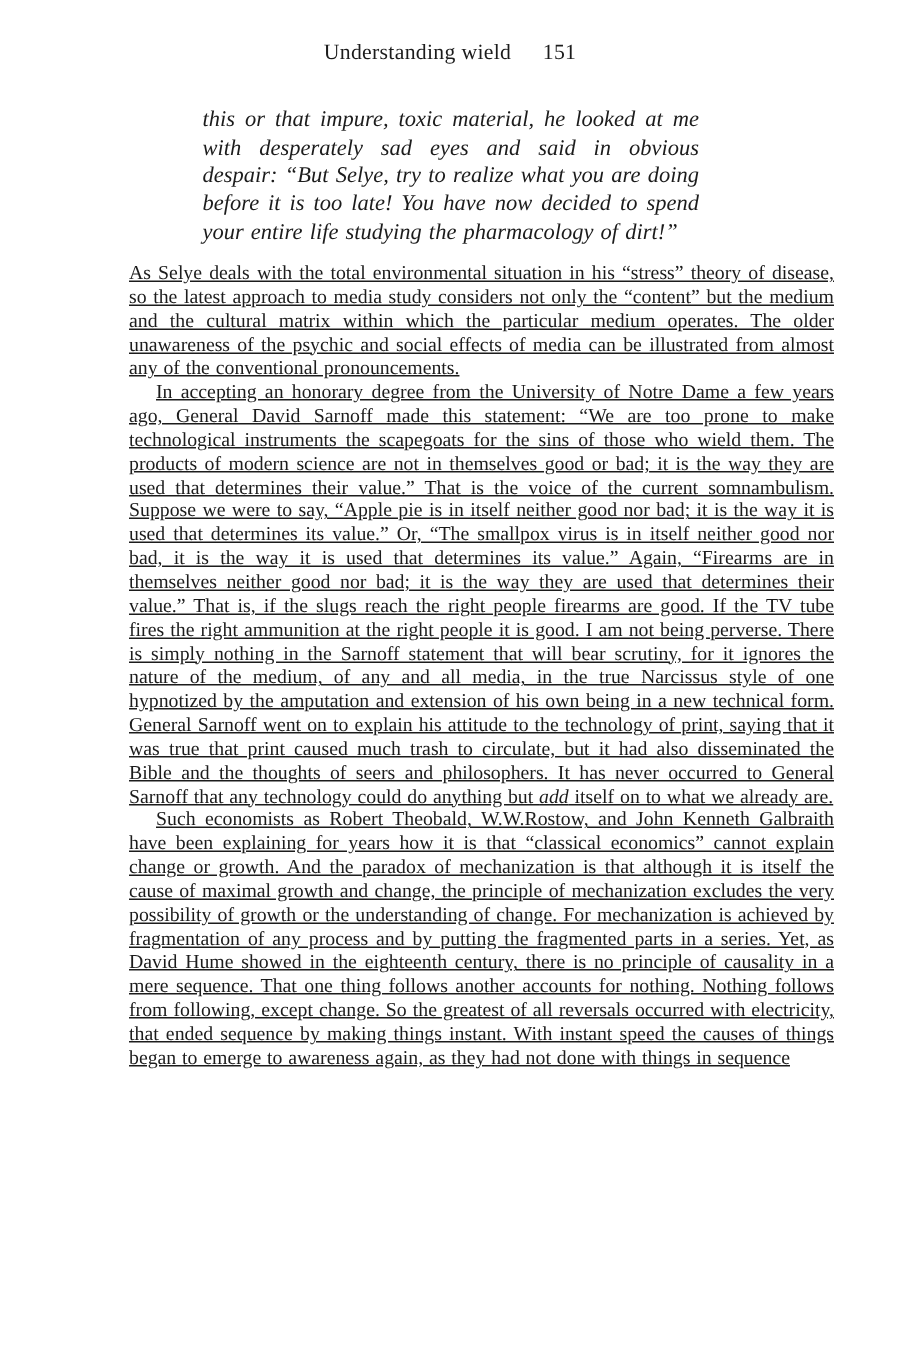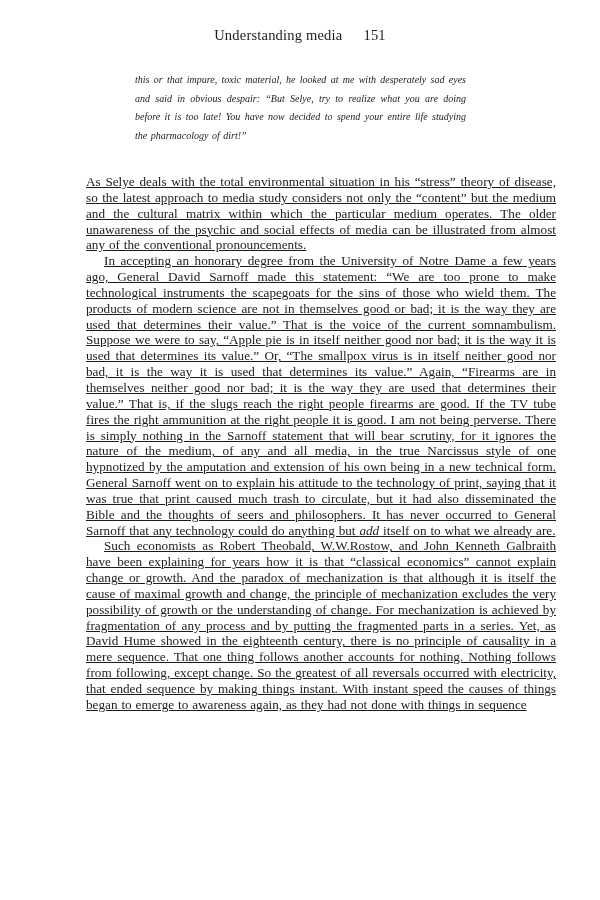--- a/index.html
+++ b/index.html
@@ -29,21 +29,21 @@
   }
   .running-head .pagenum {
     margin-left: 21px;
   }
   .block-quote {
     position: absolute;
     top: 71px;
     left: 135px;
     width: 331px;
     font-style: italic;
-    font-size: 10px;
+    font-size: 15px;
     line-height: 18.7px;
     text-align: justify;
     word-spacing: 1px;
   }
   .body-text {
     position: absolute;
     top: 174px;
     left: 86px;
     width: 470px;
     font-size: 13.2px;
@@ -62,21 +62,21 @@
   em {
     font-style: italic;
   }
 </style>
 </head>
 <body>
 
 <div class="page">
 
   <div class="running-head">
-    <span>Understanding media</span><span class="pagenum">151</span>
+    <span>Understanding wield</span><span class="pagenum">151</span>
   </div>
 
   <div class="block-quote">this or that impure, toxic material, he looked at me with desperately sad eyes and said in obvious despair: “But Selye, try to realize what you are doing before it is too late! You have now decided to spend your entire life studying the pharmacology of dirt!”</div>
 
   <div class="body-text">
     <p>As Selye deals with the total environmental situation in his “stress” theory of disease, so the latest approach to media study considers not only the “content” but the medium and the cultural matrix within which the particular medium operates. The older unawareness of the psychic and social effects of media can be illustrated from almost any of the conventional pronouncements.</p>
     <p class="indented"><span>In accepting an honorary degree from the University of Notre Dame a few years ago, General David Sarnoff made this statement: “We are too prone to make technological instruments the scapegoats for the sins of those who wield them. The products of modern science are not in themselves good or bad; it is the way they are used that determines their value.” That is the voice of the current somnambulism. Suppose we were to say, “Apple pie is in itself neither good nor bad; it is the way it is used that determines its value.” Or, “The smallpox virus is in itself neither good nor bad, it is the way it is used that determines its value.” Again, “Firearms are in themselves neither good nor bad; it is the way they are used that determines their value.” That is, if the slugs reach the right people firearms are good. If the TV tube fires the right ammunition at the right people it is good. I am not being perverse. There is simply nothing in the Sarnoff statement that will bear scrutiny, for it ignores the nature of the medium, of any and all media, in the true Narcissus style of one hypnotized by the amputation and extension of his own being in a new technical form. General Sarnoff went on to explain his attitude to the technology of print, saying that it was true that print caused much trash to circulate, but it had also disseminated the Bible and the thoughts of seers and philosophers. It has never occurred to General Sarnoff that any technology could do anything but </span><em>add</em><span> itself on to what we already are.</span></p>
     <p class="indented">Such economists as Robert Theobald, W.W.Rostow, and John Kenneth Galbraith have been explaining for years how it is that “classical economics” cannot explain change or growth. And the paradox of mechanization is that although it is itself the cause of maximal growth and change, the principle of mechanization excludes the very possibility of growth or the understanding of change. For mechanization is achieved by fragmentation of any process and by putting the fragmented parts in a series. Yet, as David Hume showed in the eighteenth century, there is no principle of causality in a mere sequence. That one thing follows another accounts for nothing. Nothing follows from following, except change. So the greatest of all reversals occurred with electricity, that ended sequence by making things instant. With instant speed the causes of things began to emerge to awareness again, as they had not done with things in sequence</p>
   </div>
 

